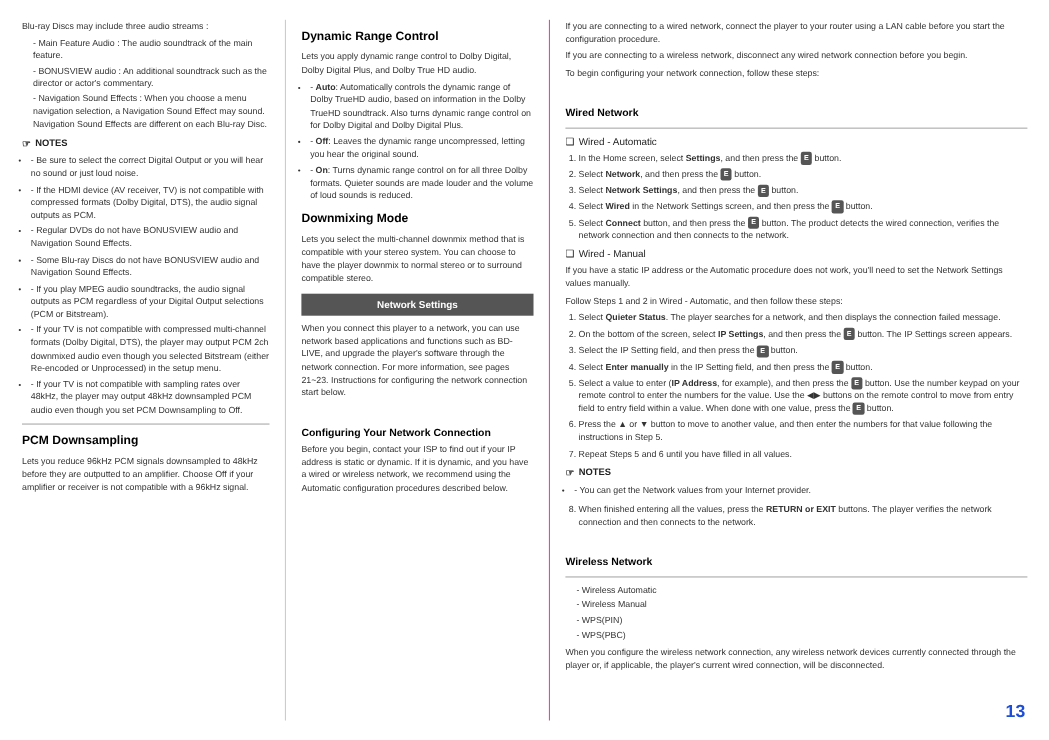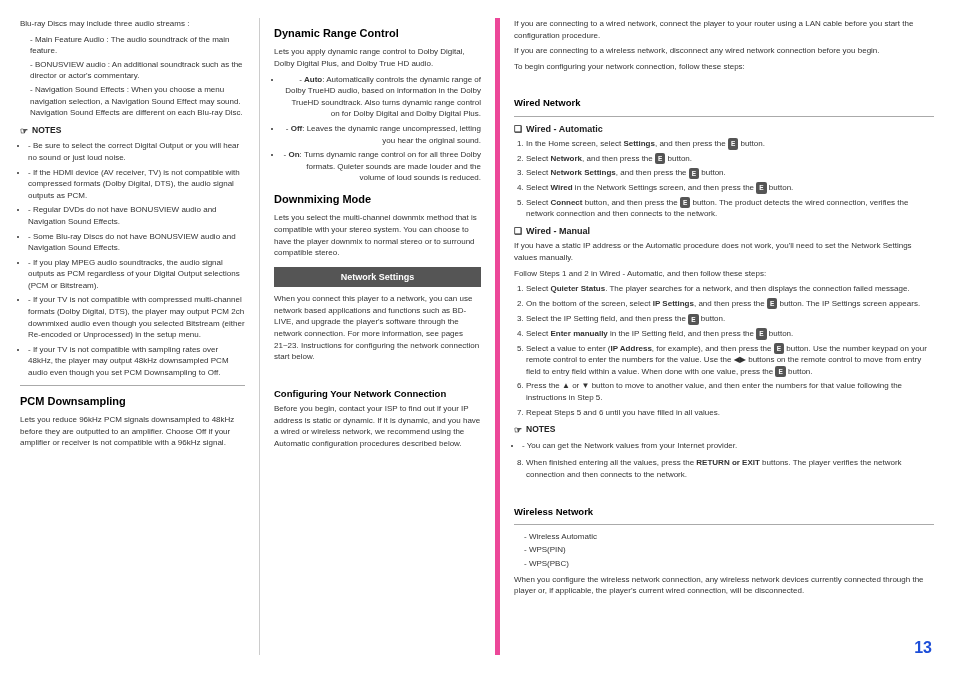--- a/index.html
+++ b/index.html
@@ -25,21 +25,21 @@
     .col1 {
       width: 240px;
       flex-shrink: 0;
       padding-right: 14px;
       border-right: 1px solid #ccc;
     }
     .col2 {
       width: 240px;
       flex-shrink: 0;
       padding: 0 14px;
-      border-right: 5px solid #ec4899;
+      border-right: 1px solid #ec4899;
     }
     .col3 {
       flex: 1;
       padding-left: 14px;
     }
     h2 {
       font-size: 11px;
       font-weight: bold;
       color: #000;
       margin-bottom: 5px;
@@ -78,21 +78,20 @@
     }
     ol li {
       font-size: 8px;
       line-height: 1.45;
       margin-bottom: 3px;
       color: #333;
     }
     .bullet-list {
       margin-left: 8px;
       margin-bottom: 0;
-      text-align: right;
     }
     .bullet-list li {
       font-size: 8px;
       line-height: 1.45;
       margin-bottom: 3px;
       color: #333;
       list-style: disc;
       list-style-position: outside;
     }
     .notes-section {
@@ -128,21 +127,21 @@
       font-size: 9px;
       font-weight: bold;
       padding: 4px 8px;
       margin: 8px 0 6px 0;
     }
     .bold-term {
       font-weight: bold;
     }
     .sub-heading {
       font-size: 9px;
-      font-weight: bold;
+      font-weight: normal;
       margin-top: 5px;
       margin-bottom: 3px;
       display: flex;
       align-items: center;
       gap: 4px;
     }
     .sub-heading::before {
       content: "❑";
       font-size: 9px;
     }
@@ -269,20 +268,21 @@
     </div>
 
     <ol start="8">
       <li>When finished entering all the values, press the <strong>RETURN or EXIT</strong> buttons. The player verifies the network connection and then connects to the network.</li>
     </ol>
 
     <h3>Wireless Network</h3>
     <hr class="divider">
     <ul class="dash-list">
       <li>Wireless Automatic</li>
+      <li>Wireless Manual</li>
       <li>WPS(PIN)</li>
       <li>WPS(PBC)</li>
     </ul>
     <p>When you configure the wireless network connection, any wireless network devices currently connected through the player or, if applicable, the player's current wired connection, will be disconnected.</p>
   </div>
 
   <div class="page-number">13</div>
 </div>
 
 </body></html>

